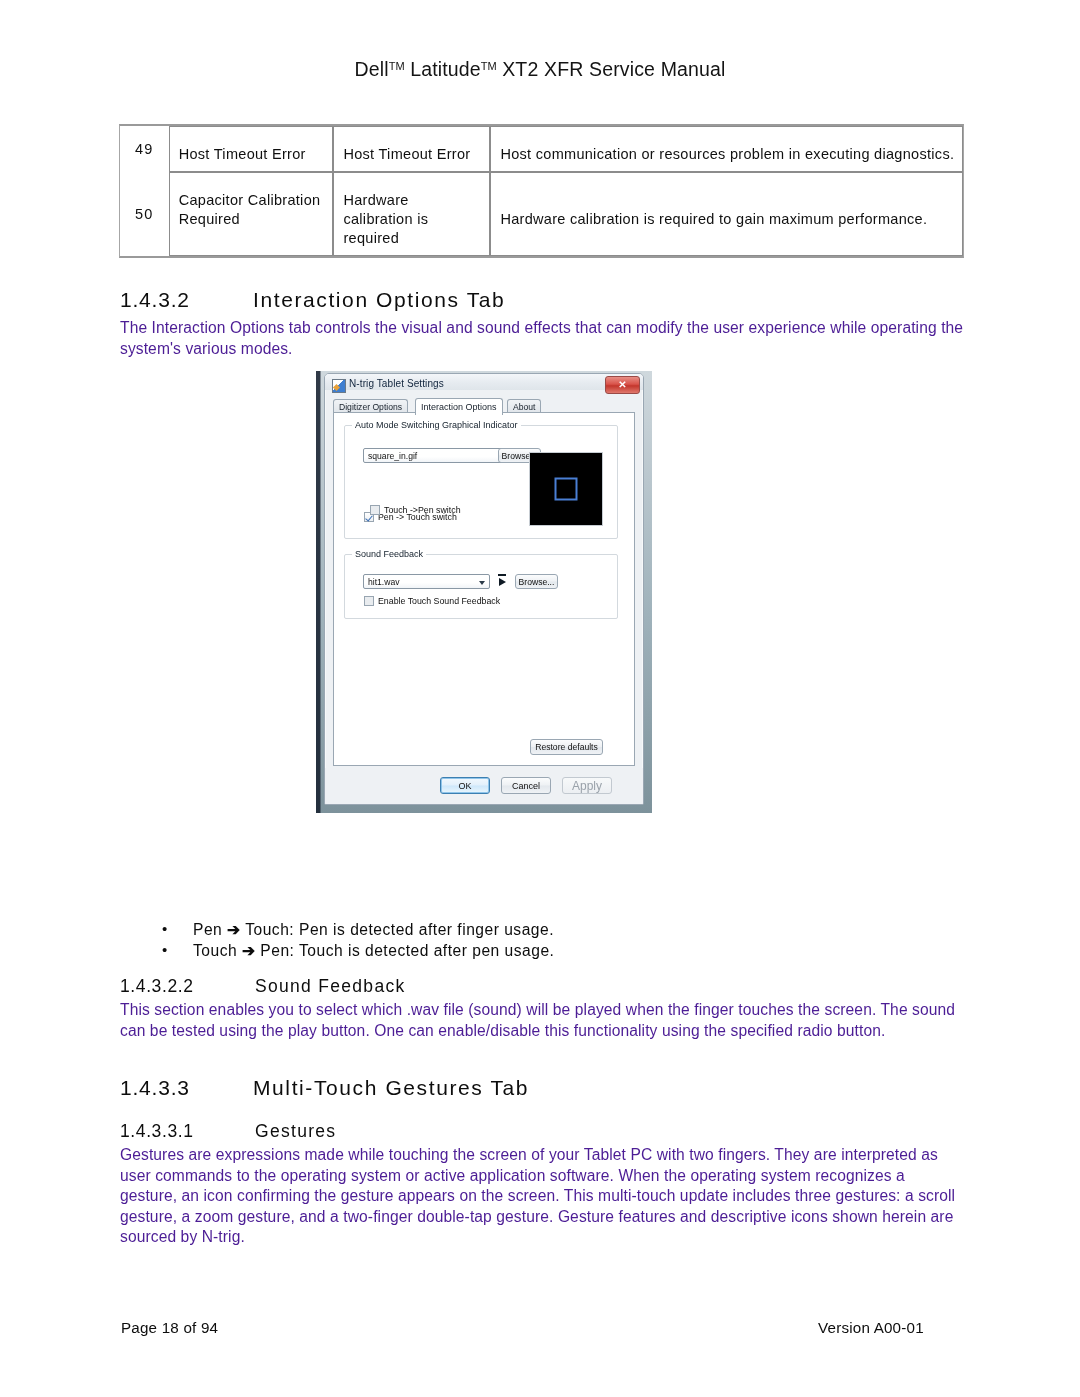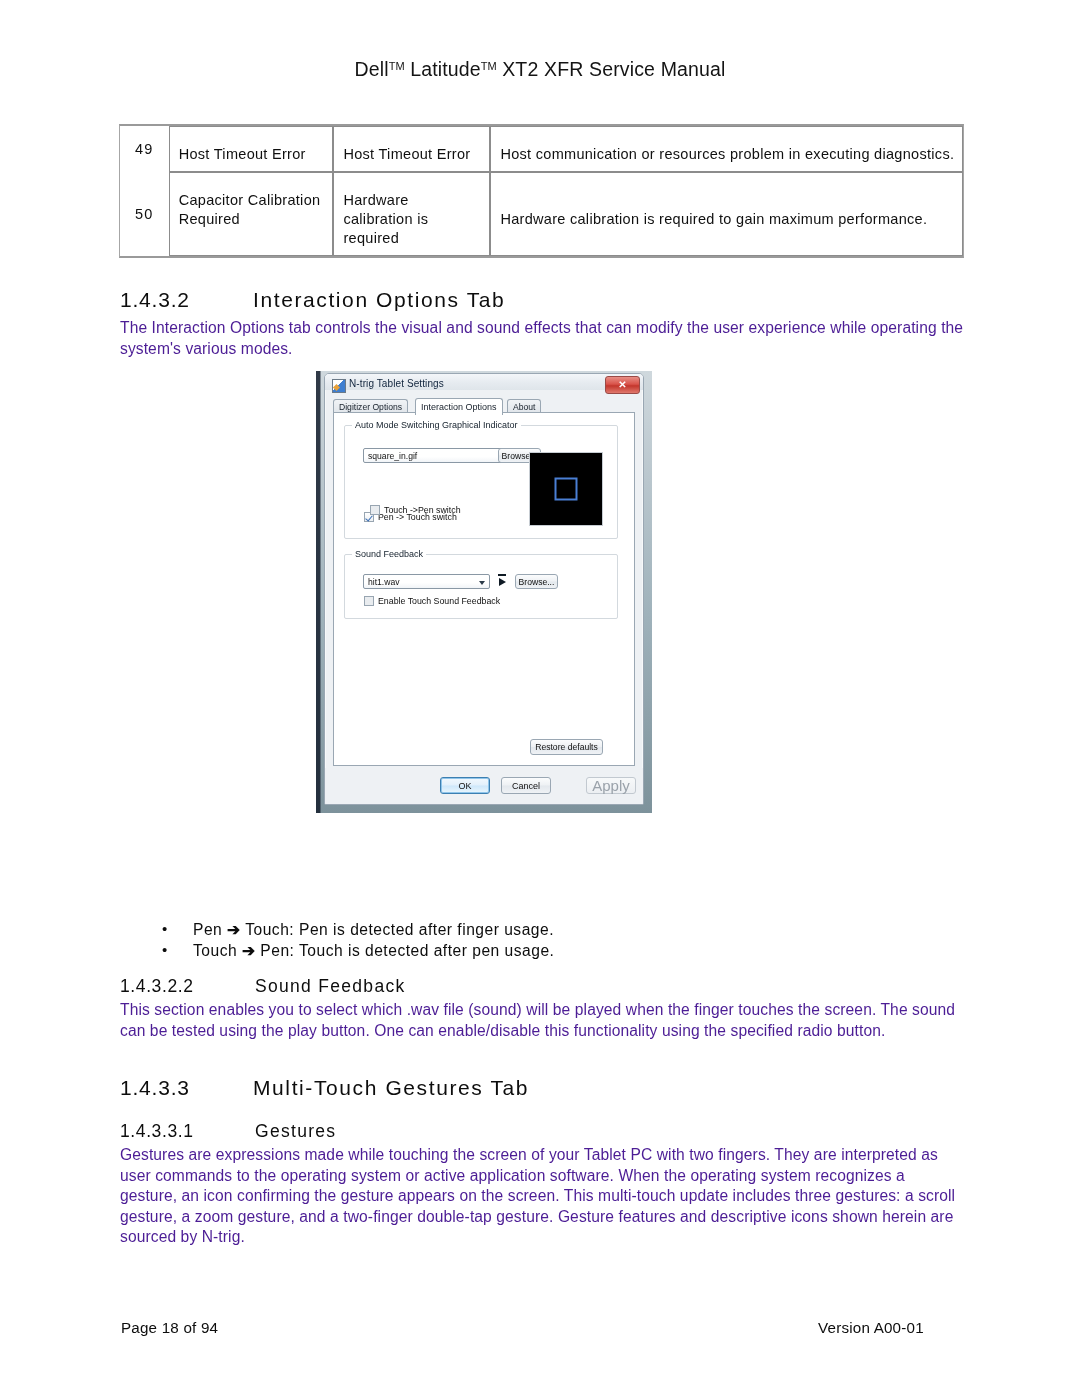--- a/index.html
+++ b/index.html
@@ -376,22 +376,22 @@
     left: 115px; top: 9px;
     width: 50px; height: 17px;
     line-height: 16px;
     border: 1px solid #3c7fb1;
     border-radius: 3px;
     background: linear-gradient(180deg,#f2f8fd 0%, #e2f0fb 48%, #cde7fa 52%, #eaf6fd 100%);
     box-shadow: 0 0 0 1px #8fc5ea inset;
     font-size: 9px;
   }
   .btn-cancel { left: 176px; top: 9px; width: 50px; height: 17px; line-height: 16px; font-size: 9px; }
-  .btn-apply  { left: 237px; top: 9px; width: 50px; height: 17px; line-height: 16px; font-size: 15px; color: #9aa2aa;
-                background: linear-gradient(180deg,#f7f9fa,#eceff2); border-color: #c2c9d0; margin-left: 24px; }
+  .btn-apply  { left: 237px; top: 9px; width: 50px; height: 17px; line-height: 16px; font-size: 12px; color: #9aa2aa;
+                background: linear-gradient(180deg,#f7f9fa,#eceff2); border-color: #c2c9d0; }
 </style>
 </head>
 <body>
 
 <div class="page">
 
   <div class="doc-header">
     <span>Dell</span><sup>TM</sup><span> Latitude</span><sup>TM</sup><span> XT2 XFR Service Manual</span>
   </div>
 

